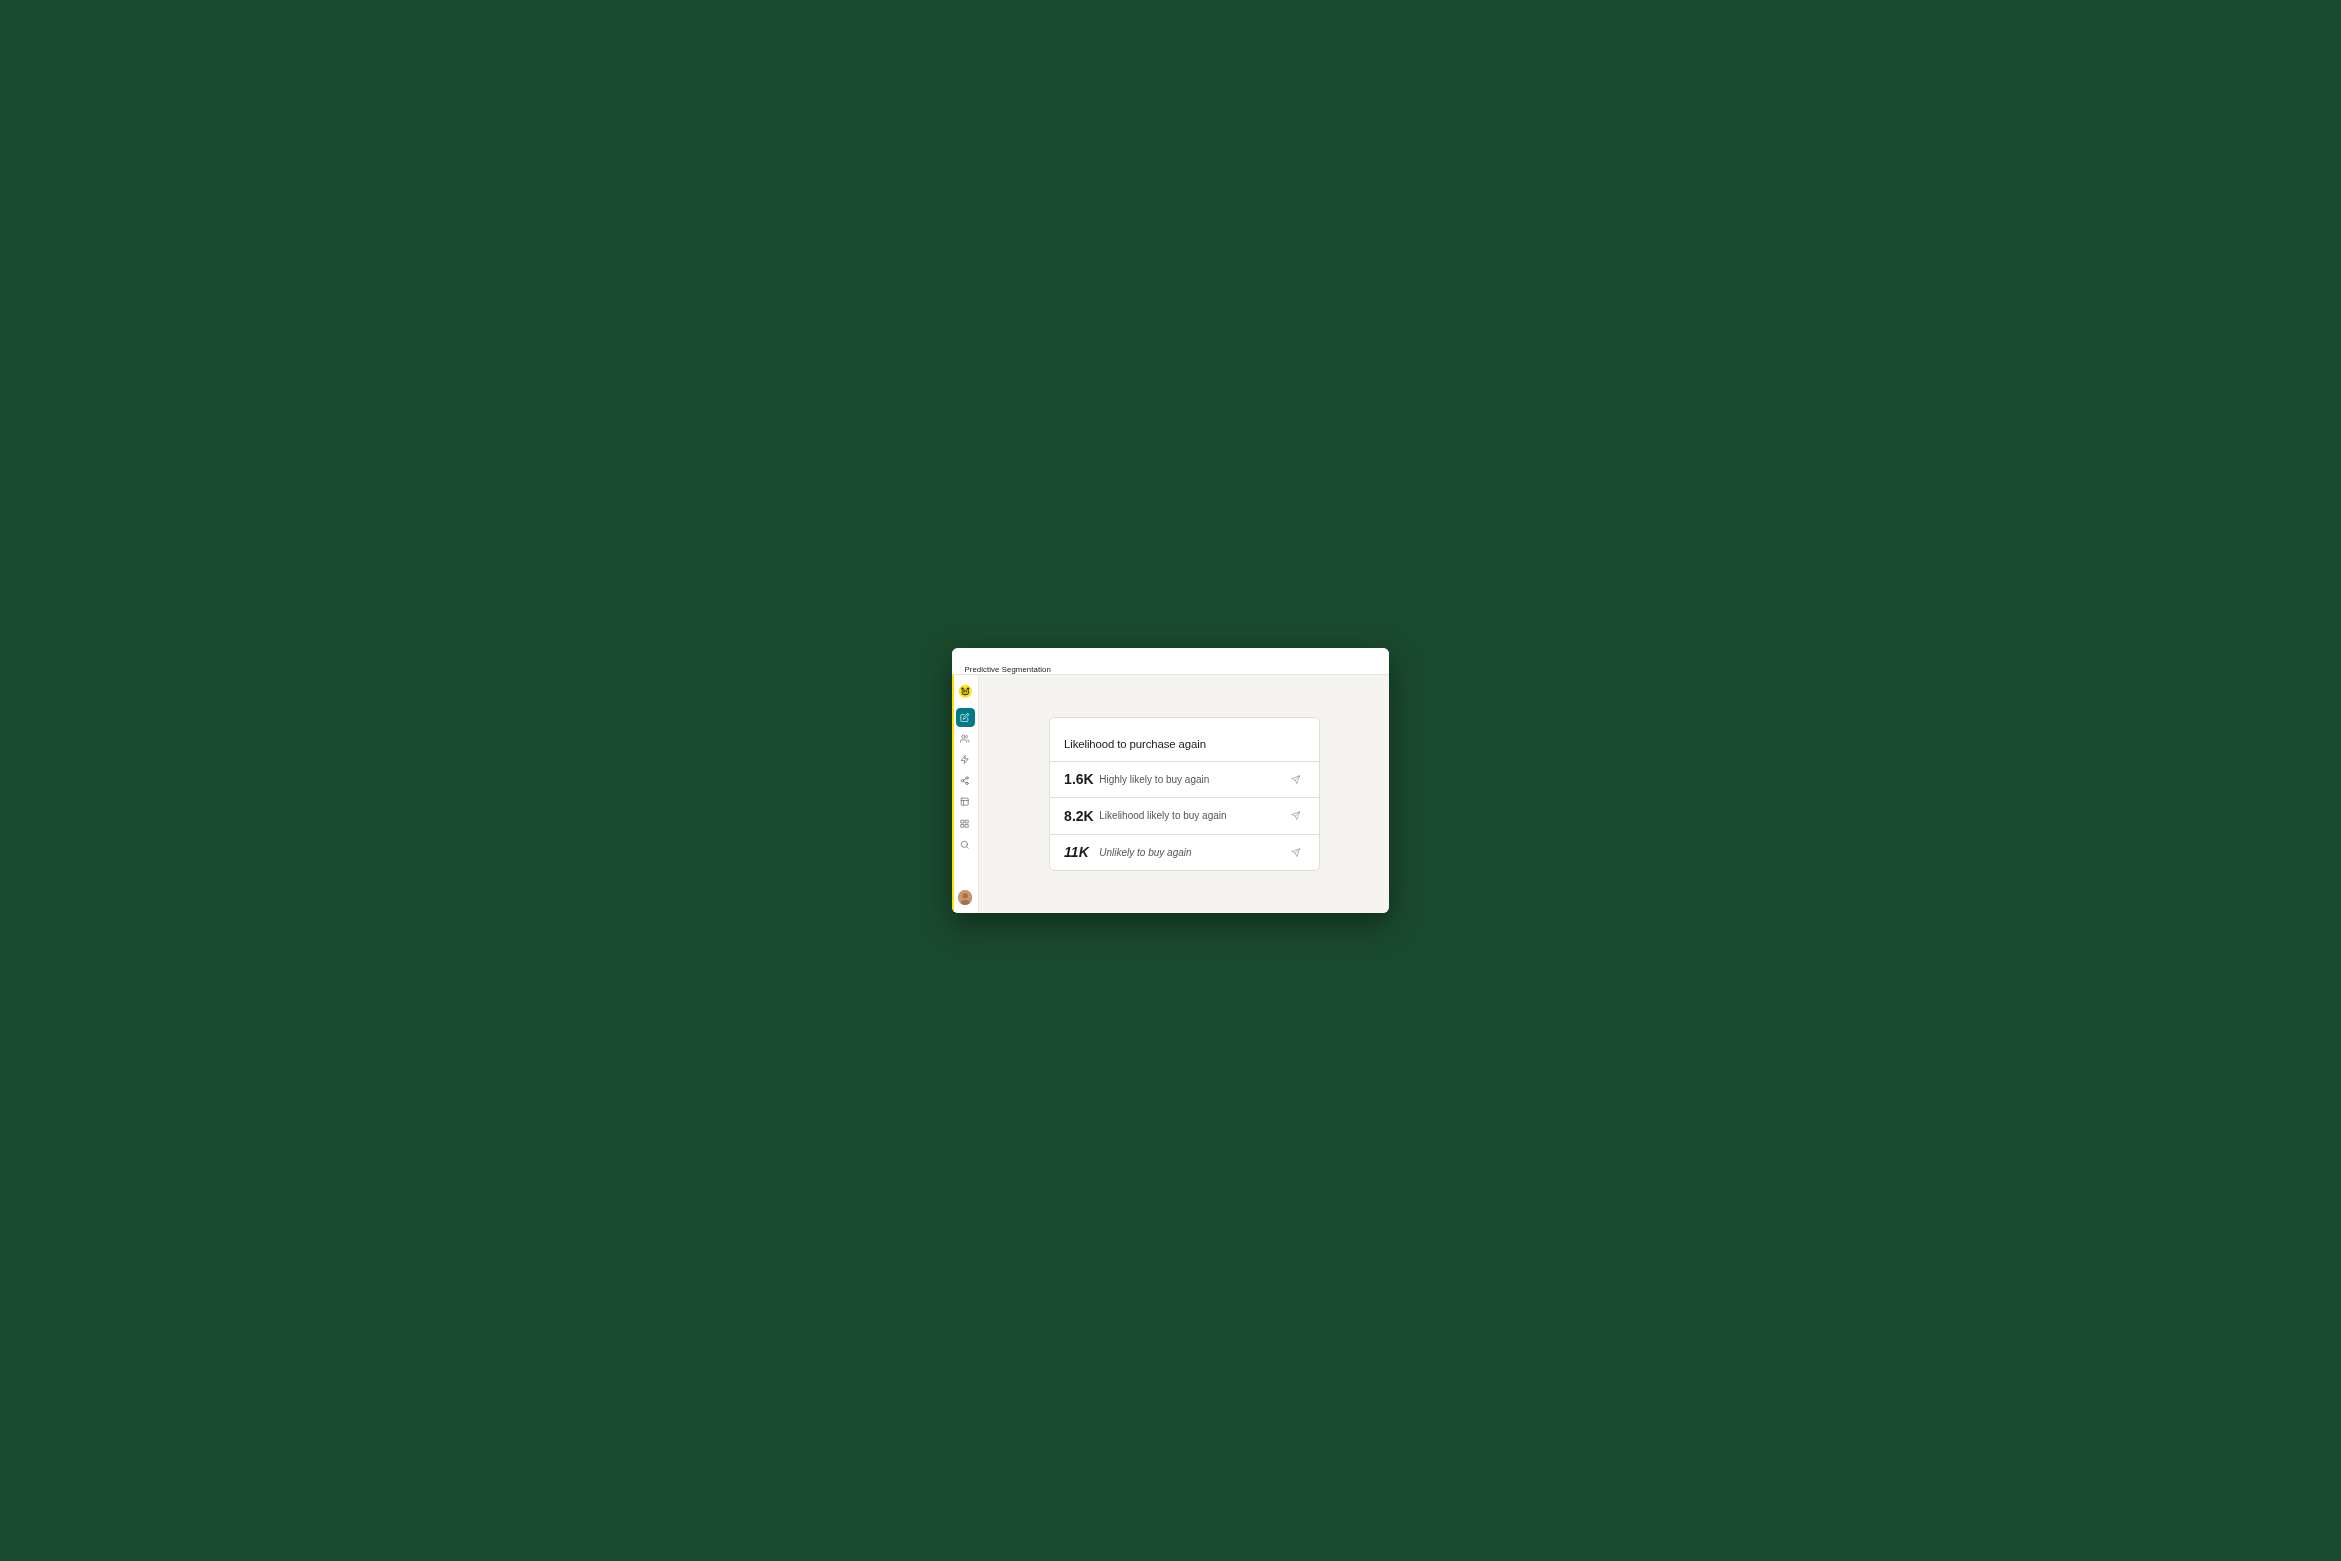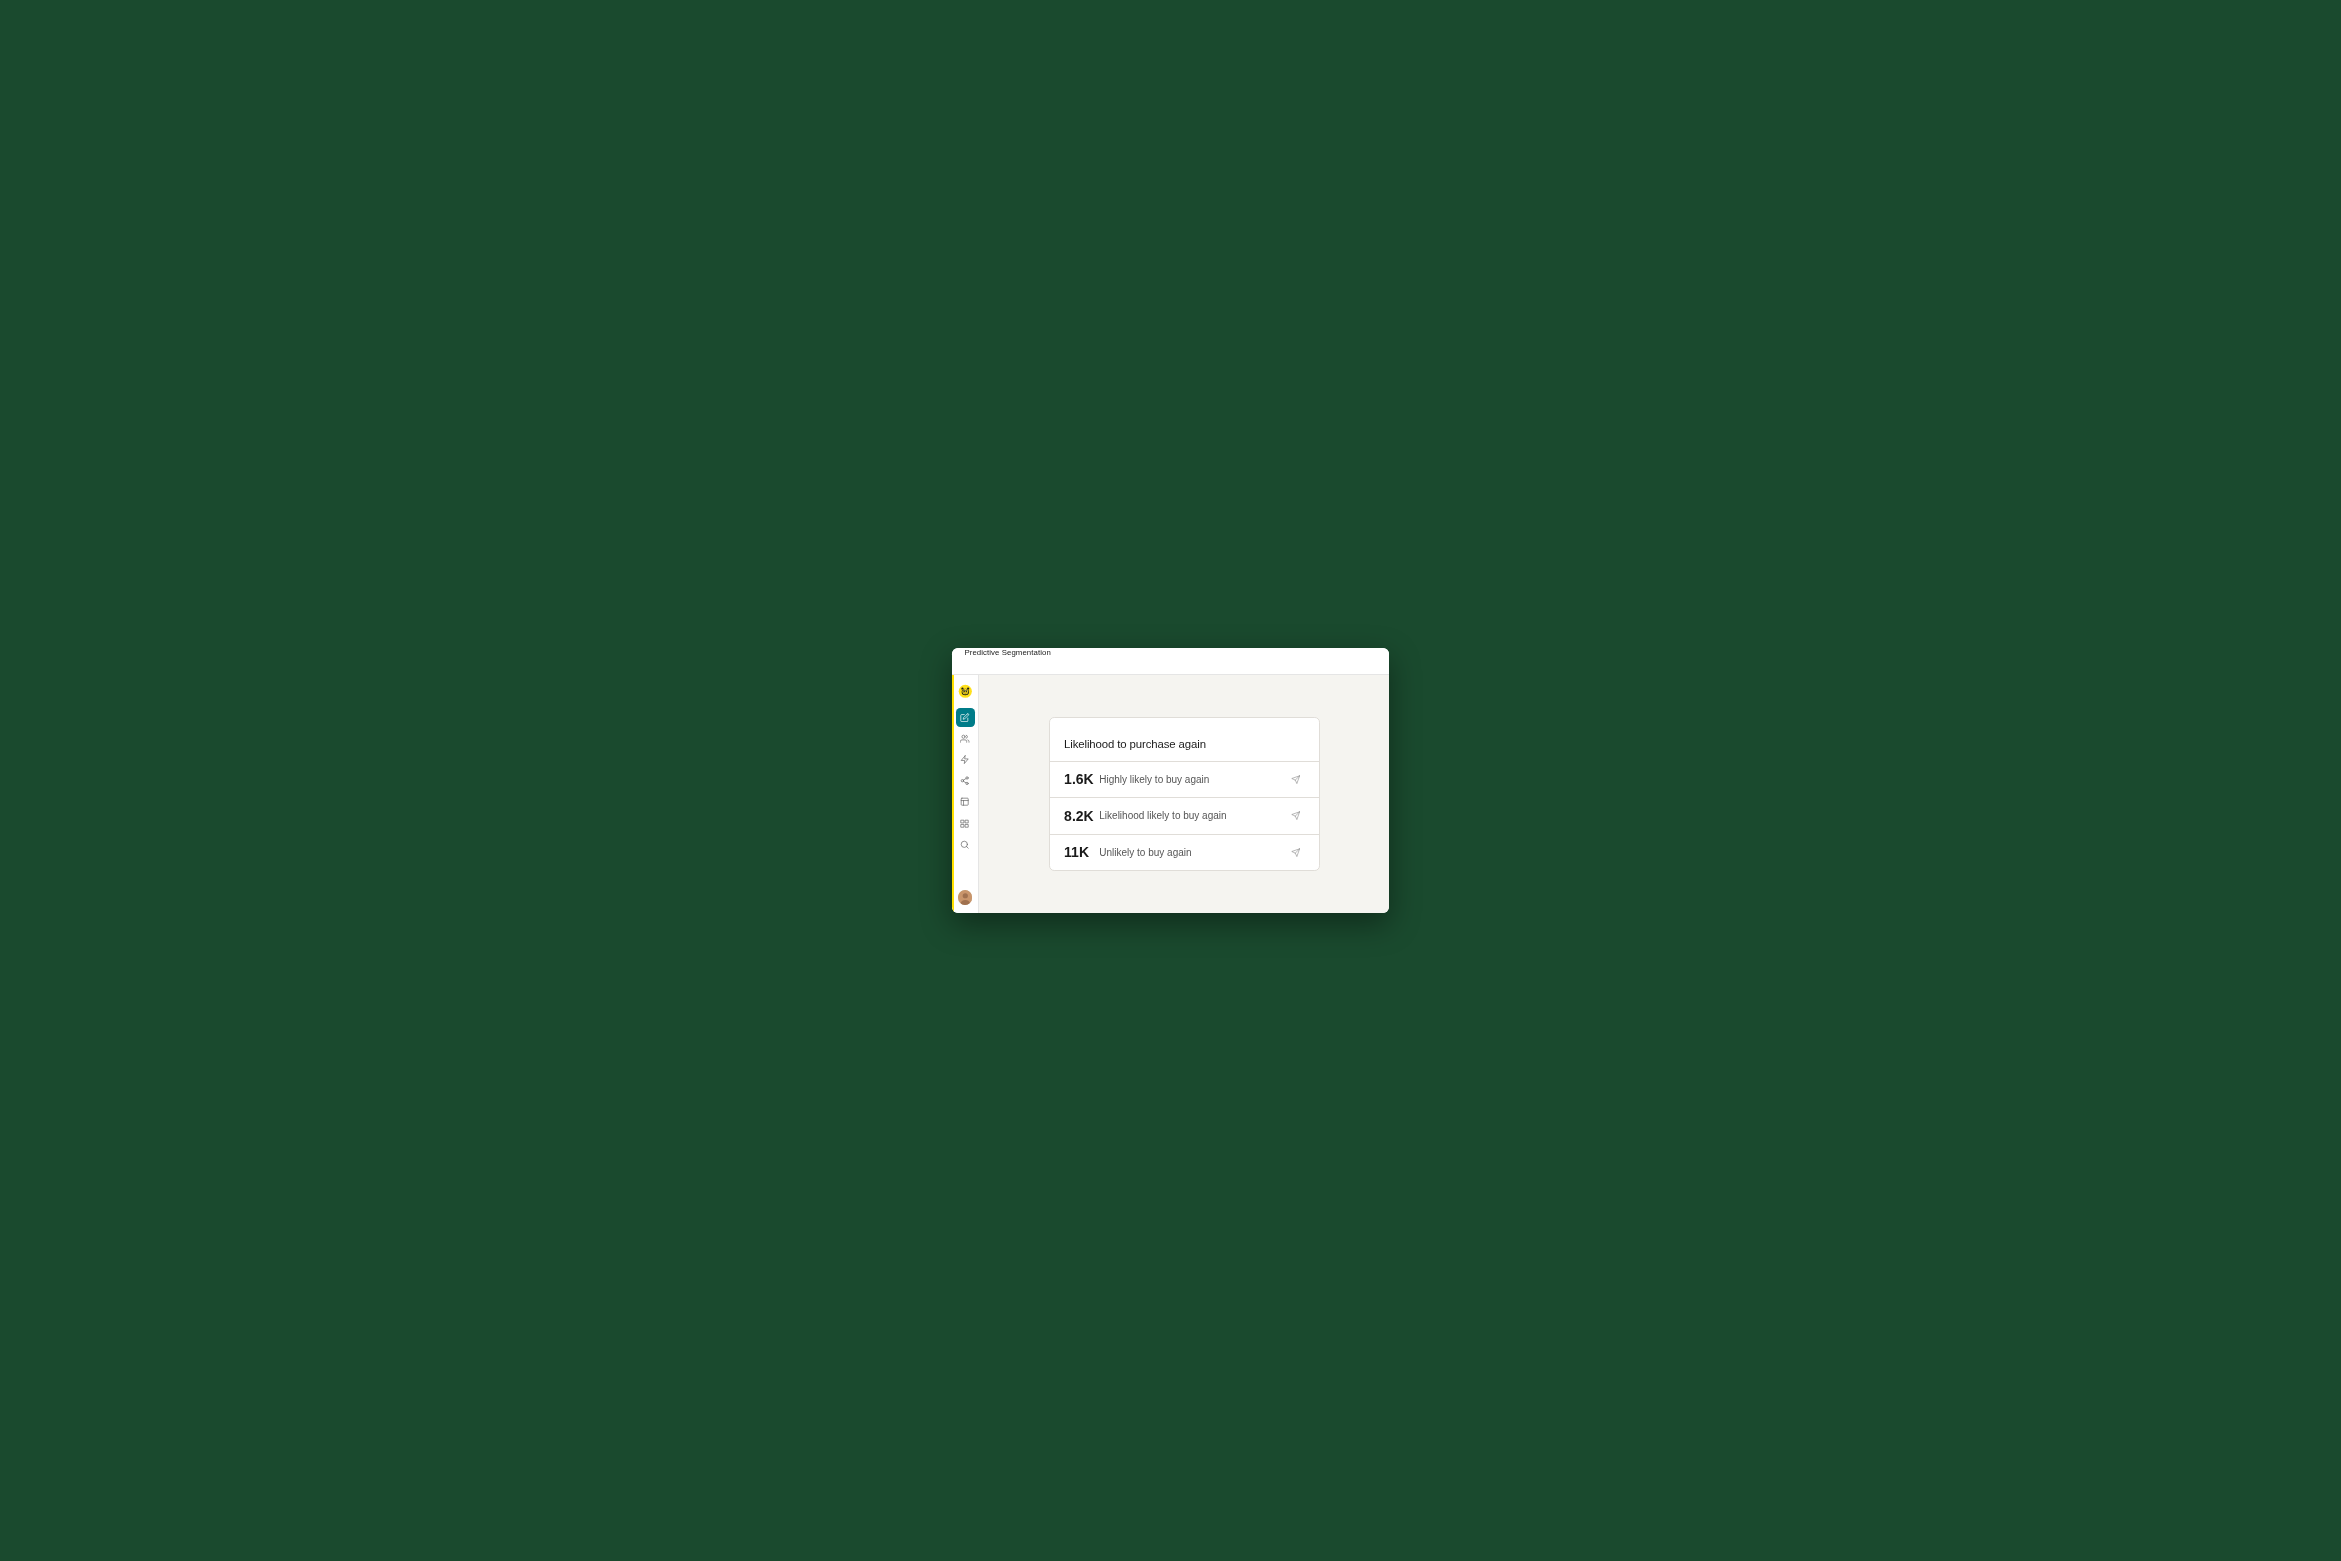--- a/index.html
+++ b/index.html
@@ -25,21 +25,21 @@
       box-shadow: 0 10.4px 31px rgba(0,0,0,0.4);
     }
 
     
     .header-bar {
       background: #ffffff;
       border-bottom: 0.5px solid #e5e5e5;
       padding: 0 12.5px;
       height: 27px;
       display: flex;
-      align-items: flex-start;
+      align-items: flex-end;
       flex-shrink: 0;
     }
 
     .header-title {
       font-size: 7.8px;
       color: #1a1a1a;
       font-weight: 400;
       letter-spacing: 0.01em;
     }
 
@@ -166,20 +166,21 @@
 
     .card-row {
       display: flex;
       align-items: center;
       padding: 9.4px 14.6px;
       border-bottom: 0.5px solid #e0ddd8;
     }
 
     .card-row:last-child {
       border-bottom: none;
+      font-style: italic;
     }
 
     .row-count {
       font-size: 14px;
       font-weight: 700;
       color: #1a1a1a;
       width: 31px;
       flex-shrink: 0;
     }
 

